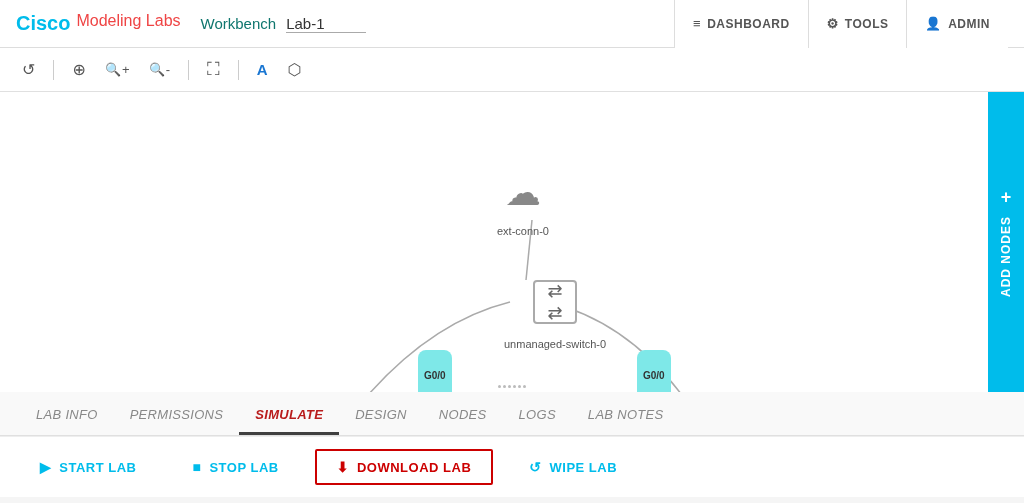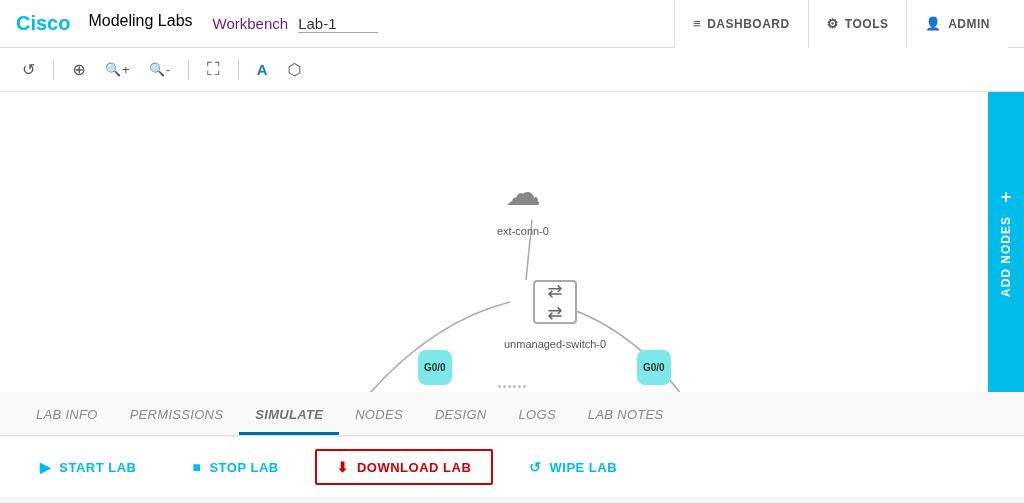--- a/index.html
+++ b/index.html
@@ -13,22 +13,22 @@
       border-bottom: 1px solid #ddd;
       height: 48px;
       padding: 0 16px;
     }
     .header-logo {
       display: flex;
       gap: 6px;
       margin-right: 20px;
     }
     .logo-cisco { color: #00bceb; font-size: 20px; font-weight: bold; }
-    .logo-text { color: #000000; font-size: 16px; font-weight: 400; margin-left: 12px; }
-    .header-workbench { color: #701a75; font-size: 15px; margin-right: 10px; }
+    .logo-text { color: #ef4444; font-size: 16px; font-weight: 400; }
+    .header-workbench { color: #0f766e; font-size: 15px; margin-right: 10px; }
     .header-lab-input {
       border: none;
       border-bottom: 1px solid #aaa;
       font-size: 15px;
       color: #333;
       outline: none;
       width: 80px;
       background: transparent;
     }
     .header-nav {
@@ -134,21 +134,21 @@
     }
     .switch-arrows { font-size: 18px; color: #666; }
 
     
     .link-label {
       position: absolute;
       background: #7ee8e8;
       color: #333;
       font-size: 10px;
       font-weight: bold;
-      padding: 12px 6px;
+      padding: 20px 6px;
       border-radius: 8px;
       white-space: nowrap;
     }
 
     
     .connections-svg {
       position: absolute;
       top: 0; left: 0;
       width: 100%;
       height: 100%;
@@ -169,22 +169,22 @@
       font-size: 13px;
       color: #888;
       cursor: pointer;
       border-bottom: 3px solid transparent;
       font-weight: 500;
       letter-spacing: 0.3px;
       text-transform: uppercase;
       font-style: italic;
     }
     .tab-item.active {
-      color: #737373;
-      border-bottom: 3px solid #0369a1;
+      color: #b91c1c;
+      border-bottom: 3px solid #404040;
       font-weight: bold;
     }
 
     
     .actions-bar {
       display: flex;
       align-items: center;
       background: #fff;
       padding: 12px 20px;
       gap: 16px;
@@ -342,22 +342,22 @@
   <div class="add-nodes-panel" style="position:absolute; right:0; top:0; height:300px;">
     <span class="add-nodes-plus">+</span>
     <span class="add-nodes-text">ADD NODES</span>
   </div>
 </div>
 
 <div class="tabs-bar">
   <div class="tab-item">LAB INFO</div>
   <div class="tab-item">PERMISSIONS</div>
   <div class="tab-item active">SIMULATE</div>
+  <div class="tab-item">DESIGN</div>
   <div class="tab-item">NODES</div>
-  <div class="tab-item">DESIGN</div>
   <div class="tab-item">LOGS</div>
   <div class="tab-item">LAB NOTES</div>
 </div>
 
 <div class="actions-bar">
   <button class="action-btn start">
     <span class="action-btn-icon">▶</span>
     <span>START LAB</span>
   </button>
   <button class="action-btn stop">

